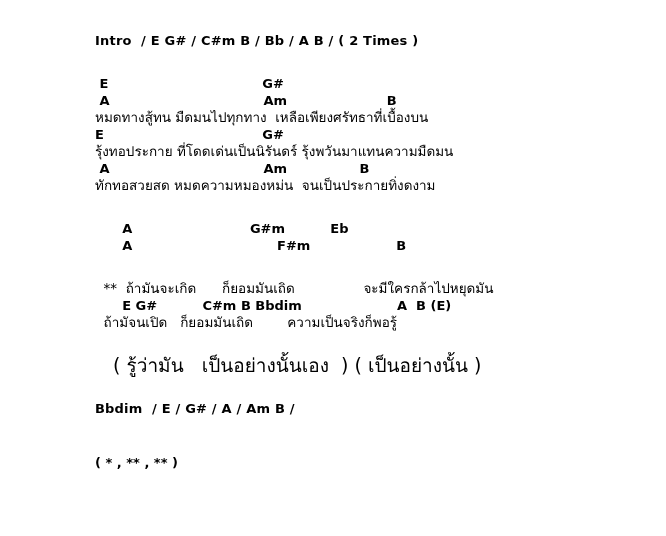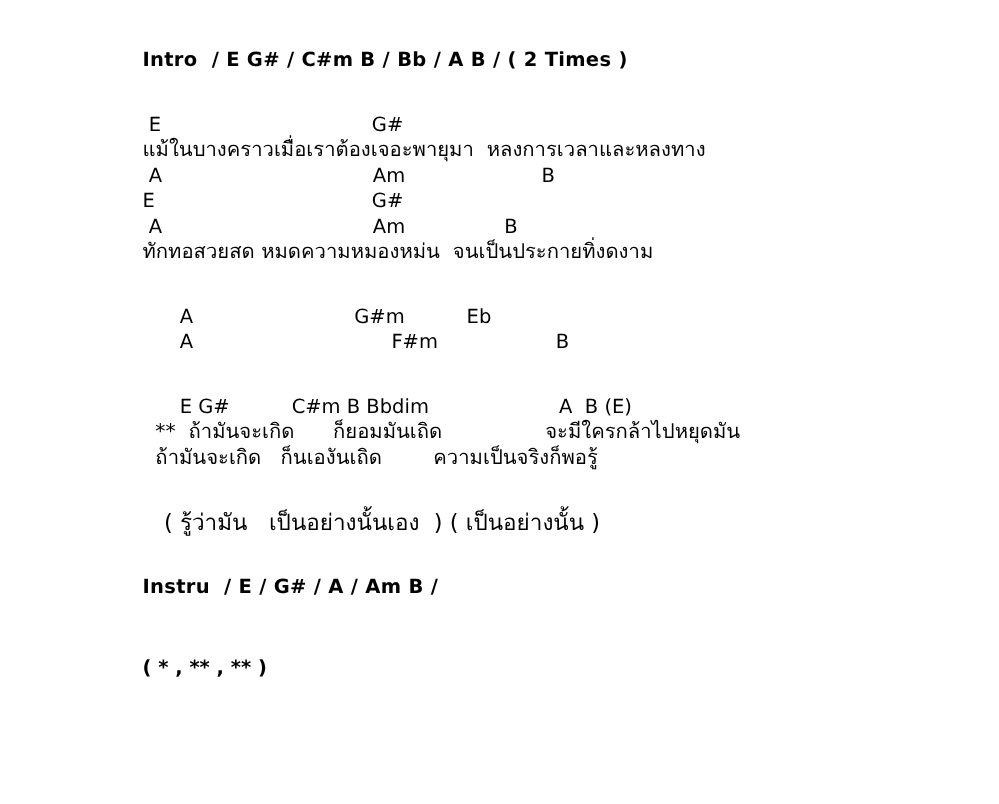--- a/index.html
+++ b/index.html
@@ -38,74 +38,75 @@
     letter-spacing: 0px;
   }
   
   .line.section {
     font-weight: bold;
     font-size: 13px;
     letter-spacing: 0.2px;
   }
   
   .line.chord {
-    font-weight: normal;
+    font-weight: bold;
     font-size: 13px;
   }
   
   .line.lyric {
     font-weight: normal;
     font-size: 13.5px;
   }
   
   .line.marker {
     font-weight: bold;
     font-size: 13px;
   }
   
   .line.tail {
     font-weight: normal;
-    font-size: 15px;
+    font-size: 19px;
   }
   .line.blank {
     height: 17px;
   }
   .line.blank.half {
     height: 9px;
   }
   .line.blank.tall {
     height: 20px;
   }
 </style>
 </head>
 <body>
 
 <div id="sheet">
   <div class="doc">
       <div class="line section">Intro  / E G# / C#m B / Bb / A B / ( 2 Times )</div>
       <div class="line blank"></div>
       <div class="line blank half"></div>
       <div class="line chord"> E                                  G#</div>
-      <div class="line lyric">แม้ในบางคราวเมื่อเราต้องเจอะพายุมา  หลงการเวลาและหลงทาง</div>
       <div class="line chord"> A                                  Am                      B</div>
+      <div class="line lyric">หมดทางสู้ทน มืดมนไปทุกทาง  เหลือเพียงศรัทธาที่เบื้องบน</div>
       <div class="line chord">E                                   G#</div>
+      <div class="line lyric">รุ้งทอประกาย ที่โดดเด่นเป็นนิรันดร์ รุ้งพวันมาแทนความมืดมน</div>
       <div class="line chord"> A                                  Am                B</div>
       <div class="line lyric">ทักทอสวยสด หมดความหมองหม่น  จนเป็นประกายทิ่งดงาม</div>
       <div class="line blank"></div>
       <div class="line blank half"></div>
       <div class="line chord">      A                          G#m          Eb</div>
       <div class="line chord">      A                                F#m                   B</div>
       <div class="line blank"></div>
       <div class="line blank half"></div>
+      <div class="line lyric">  **  ถ้ามันจะเกิด      ก็ยอมมันเถิด                จะมีใครกล้าไปหยุดมัน</div>
       <div class="line chord">      E G#          C#m B Bbdim                     A  B (E)</div>
-      <div class="line lyric">  **  ถ้ามันจะเกิด      ก็ยอมมันเถิด                จะมีใครกล้าไปหยุดมัน</div>
-      <div class="line lyric">  ถ้ามันจะเกิด   ก็นเองันเถิด        ความเป็นจริงก็พอรู้</div>
+      <div class="line lyric">  ถ้ามัจนเปิด   ก็ยอมมันเถิด        ความเป็นจริงก็พอรู้</div>
       <div class="line blank"></div>
       <div class="line blank half"></div>
       <div class="line tail">   ( รู้ว่ามัน   เป็นอย่างนั้นเอง  ) ( เป็นอย่างนั้น )</div>
       <div class="line blank"></div>
       <div class="line blank half"></div>
-      <div class="line section">Instru  / E / G# / A / Am B /</div>
+      <div class="line section">Bbdim  / E / G# / A / Am B /</div>
       <div class="line blank"></div>
       <div class="line blank tall"></div>
       <div class="line marker">( * , ** , ** )</div>
     </div>
 </div>
 
 </body></html>

